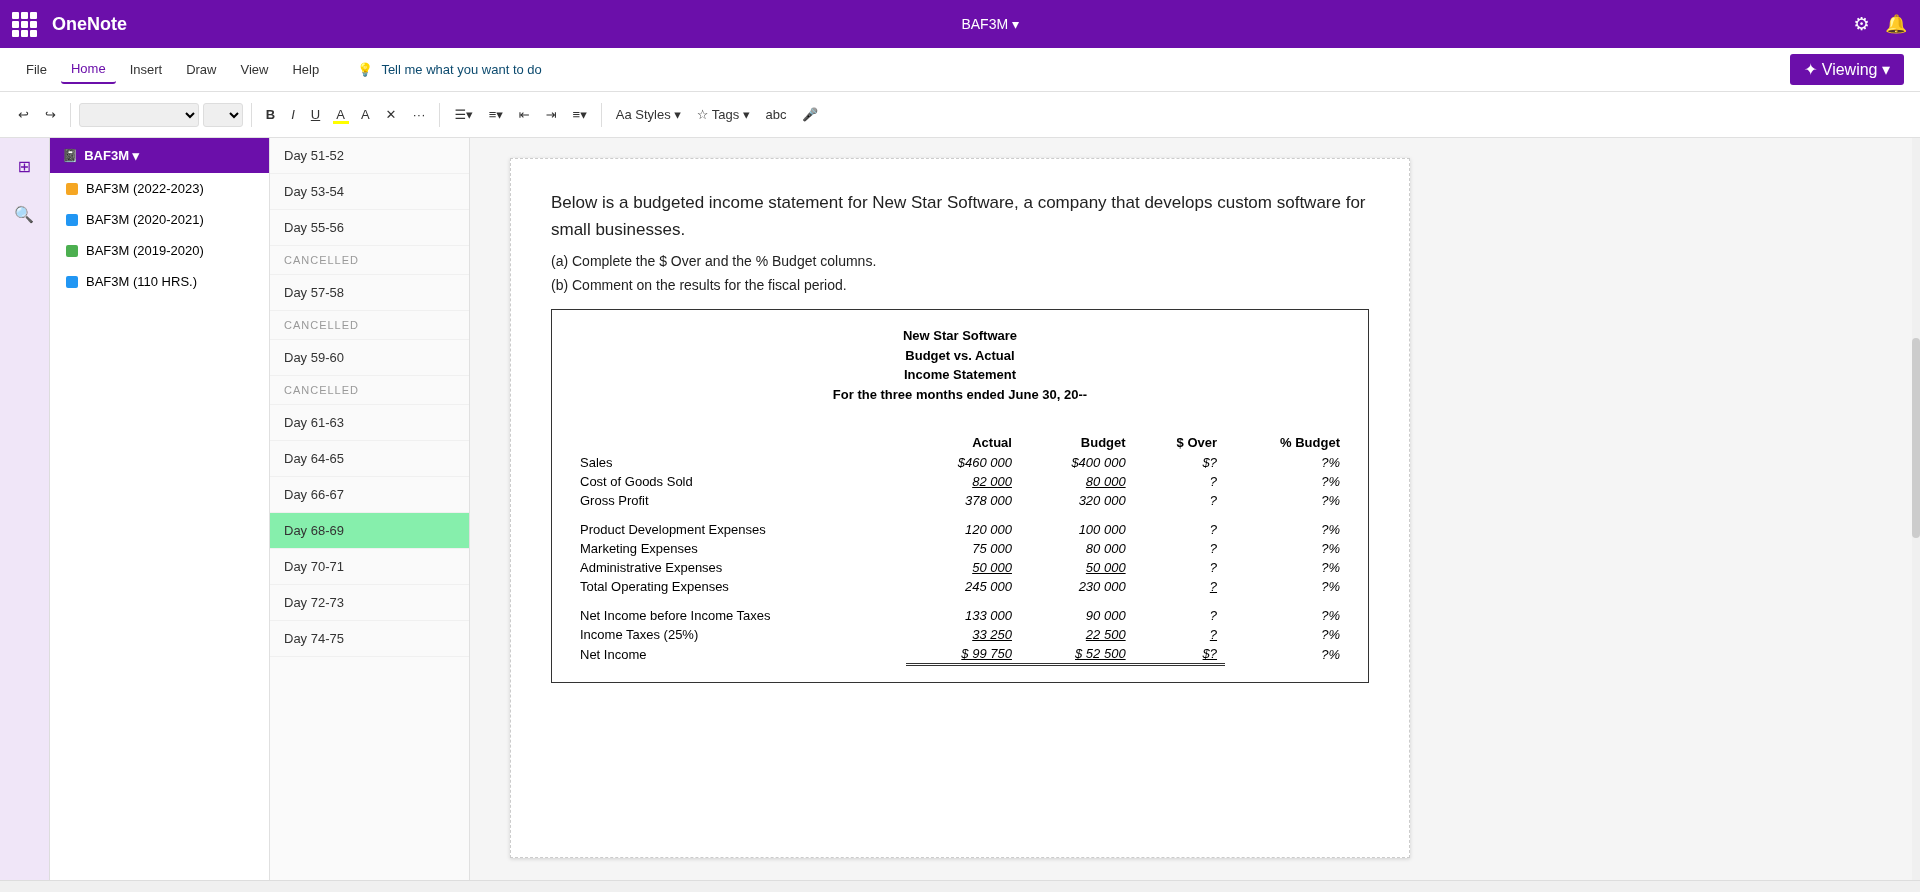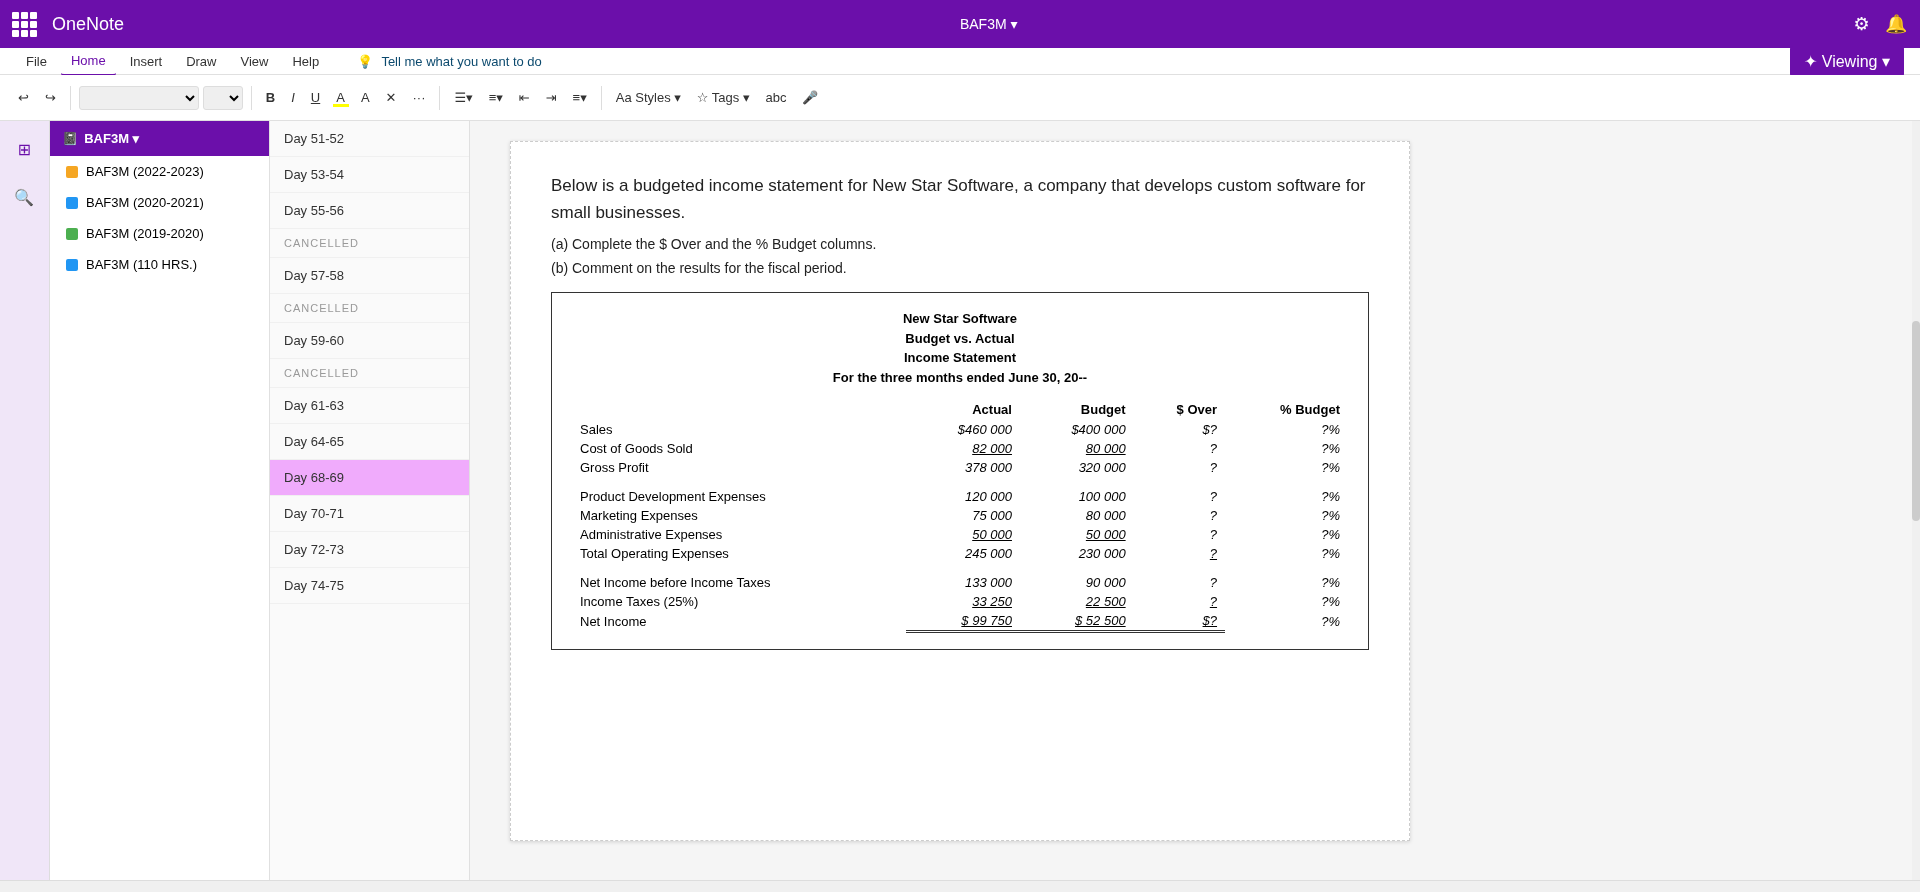--- a/index.html
+++ b/index.html
@@ -17,35 +17,35 @@
       flex-shrink: 0;
     }
     .titlebar-waffle {
       width: 24px; height: 24px;
       display: grid; grid-template-columns: repeat(3,7px); gap: 2px;
     }
     .titlebar-waffle span {
       background: white; border-radius: 1px; width: 7px; height: 7px;
     }
     .titlebar-appname {
-      font-size: 18px; font-weight: 400; color: white;
+      font-size: 18px; font-weight: 700; color: white;
     }
     .titlebar-center {
       flex: 1; text-align: center;
       font-size: 14px; color: white; display: flex; align-items: center; justify-content: center; gap: 4px;
     }
     .titlebar-right {
       display: flex; align-items: center; gap: 16px;
     }
     .titlebar-icon { color: white; font-size: 18px; cursor: pointer; }
 
     
     .menubar {
       background: white;
-      height: 27px;
+      height: 44px;
       display: flex;
       align-items: center;
       padding: 0 16px;
       gap: 4px;
       border-bottom: 1px solid #e0e0e0;
       flex-shrink: 0;
     }
     .menu-item {
       padding: 6px 10px;
       font-size: 13px;
@@ -170,21 +170,21 @@
       flex-shrink: 0;
       overflow-y: auto;
     }
     .page-item {
       padding: 10px 14px;
       font-size: 13px;
       color: #333;
       cursor: pointer;
       border-bottom: 1px solid #f0f0f0;
     }
-    .page-item.active { background: #f0abfc; font-weight: 500; }
+    .page-item.active { background: #86efac; font-weight: 500; }
     .page-item.cancelled { color: #999; font-size: 11px; text-transform: uppercase; letter-spacing: 1px; padding: 8px 14px; }
 
     
     .content {
       flex: 1;
       overflow-y: auto;
       background: #f5f5f5;
       padding: 20px 40px;
     }
     .note-page {
@@ -209,21 +209,21 @@
 
     
     .fin-table-container {
       border: 1px solid #333;
       padding: 16px 20px;
       margin-top: 16px;
       font-size: 13px;
     }
     .fin-table-header {
       text-align: center;
-      margin-bottom: 12px;
+      margin-bottom: 28px;
     }
     .fin-table-header div {
       font-weight: bold;
       line-height: 1.5;
     }
     table.fin-table {
       width: 100%;
       border-collapse: collapse;
     }
     table.fin-table th {
@@ -372,20 +372,21 @@
     <div class="page-item">Day 51-52</div>
     <div class="page-item">Day 53-54</div>
     <div class="page-item">Day 55-56</div>
     <div class="page-item cancelled">CANCELLED</div>
     <div class="page-item">Day 57-58</div>
     <div class="page-item cancelled">CANCELLED</div>
     <div class="page-item">Day 59-60</div>
     <div class="page-item cancelled">CANCELLED</div>
     <div class="page-item">Day 61-63</div>
     <div class="page-item">Day 64-65</div>
+    <div class="page-item">Day 66-67</div>
     <div class="page-item active">Day 68-69</div>
     <div class="page-item">Day 70-71</div>
     <div class="page-item">Day 72-73</div>
     <div class="page-item">Day 74-75</div>
   </div>
 
   <div class="content">
     <div class="note-page">
       <p class="note-text">Below is a budgeted income statement for New Star Software, a company that develops custom software for small businesses.</p>
       <p class="note-text-q">(a) Complete the $ Over and the % Budget columns.</p>

